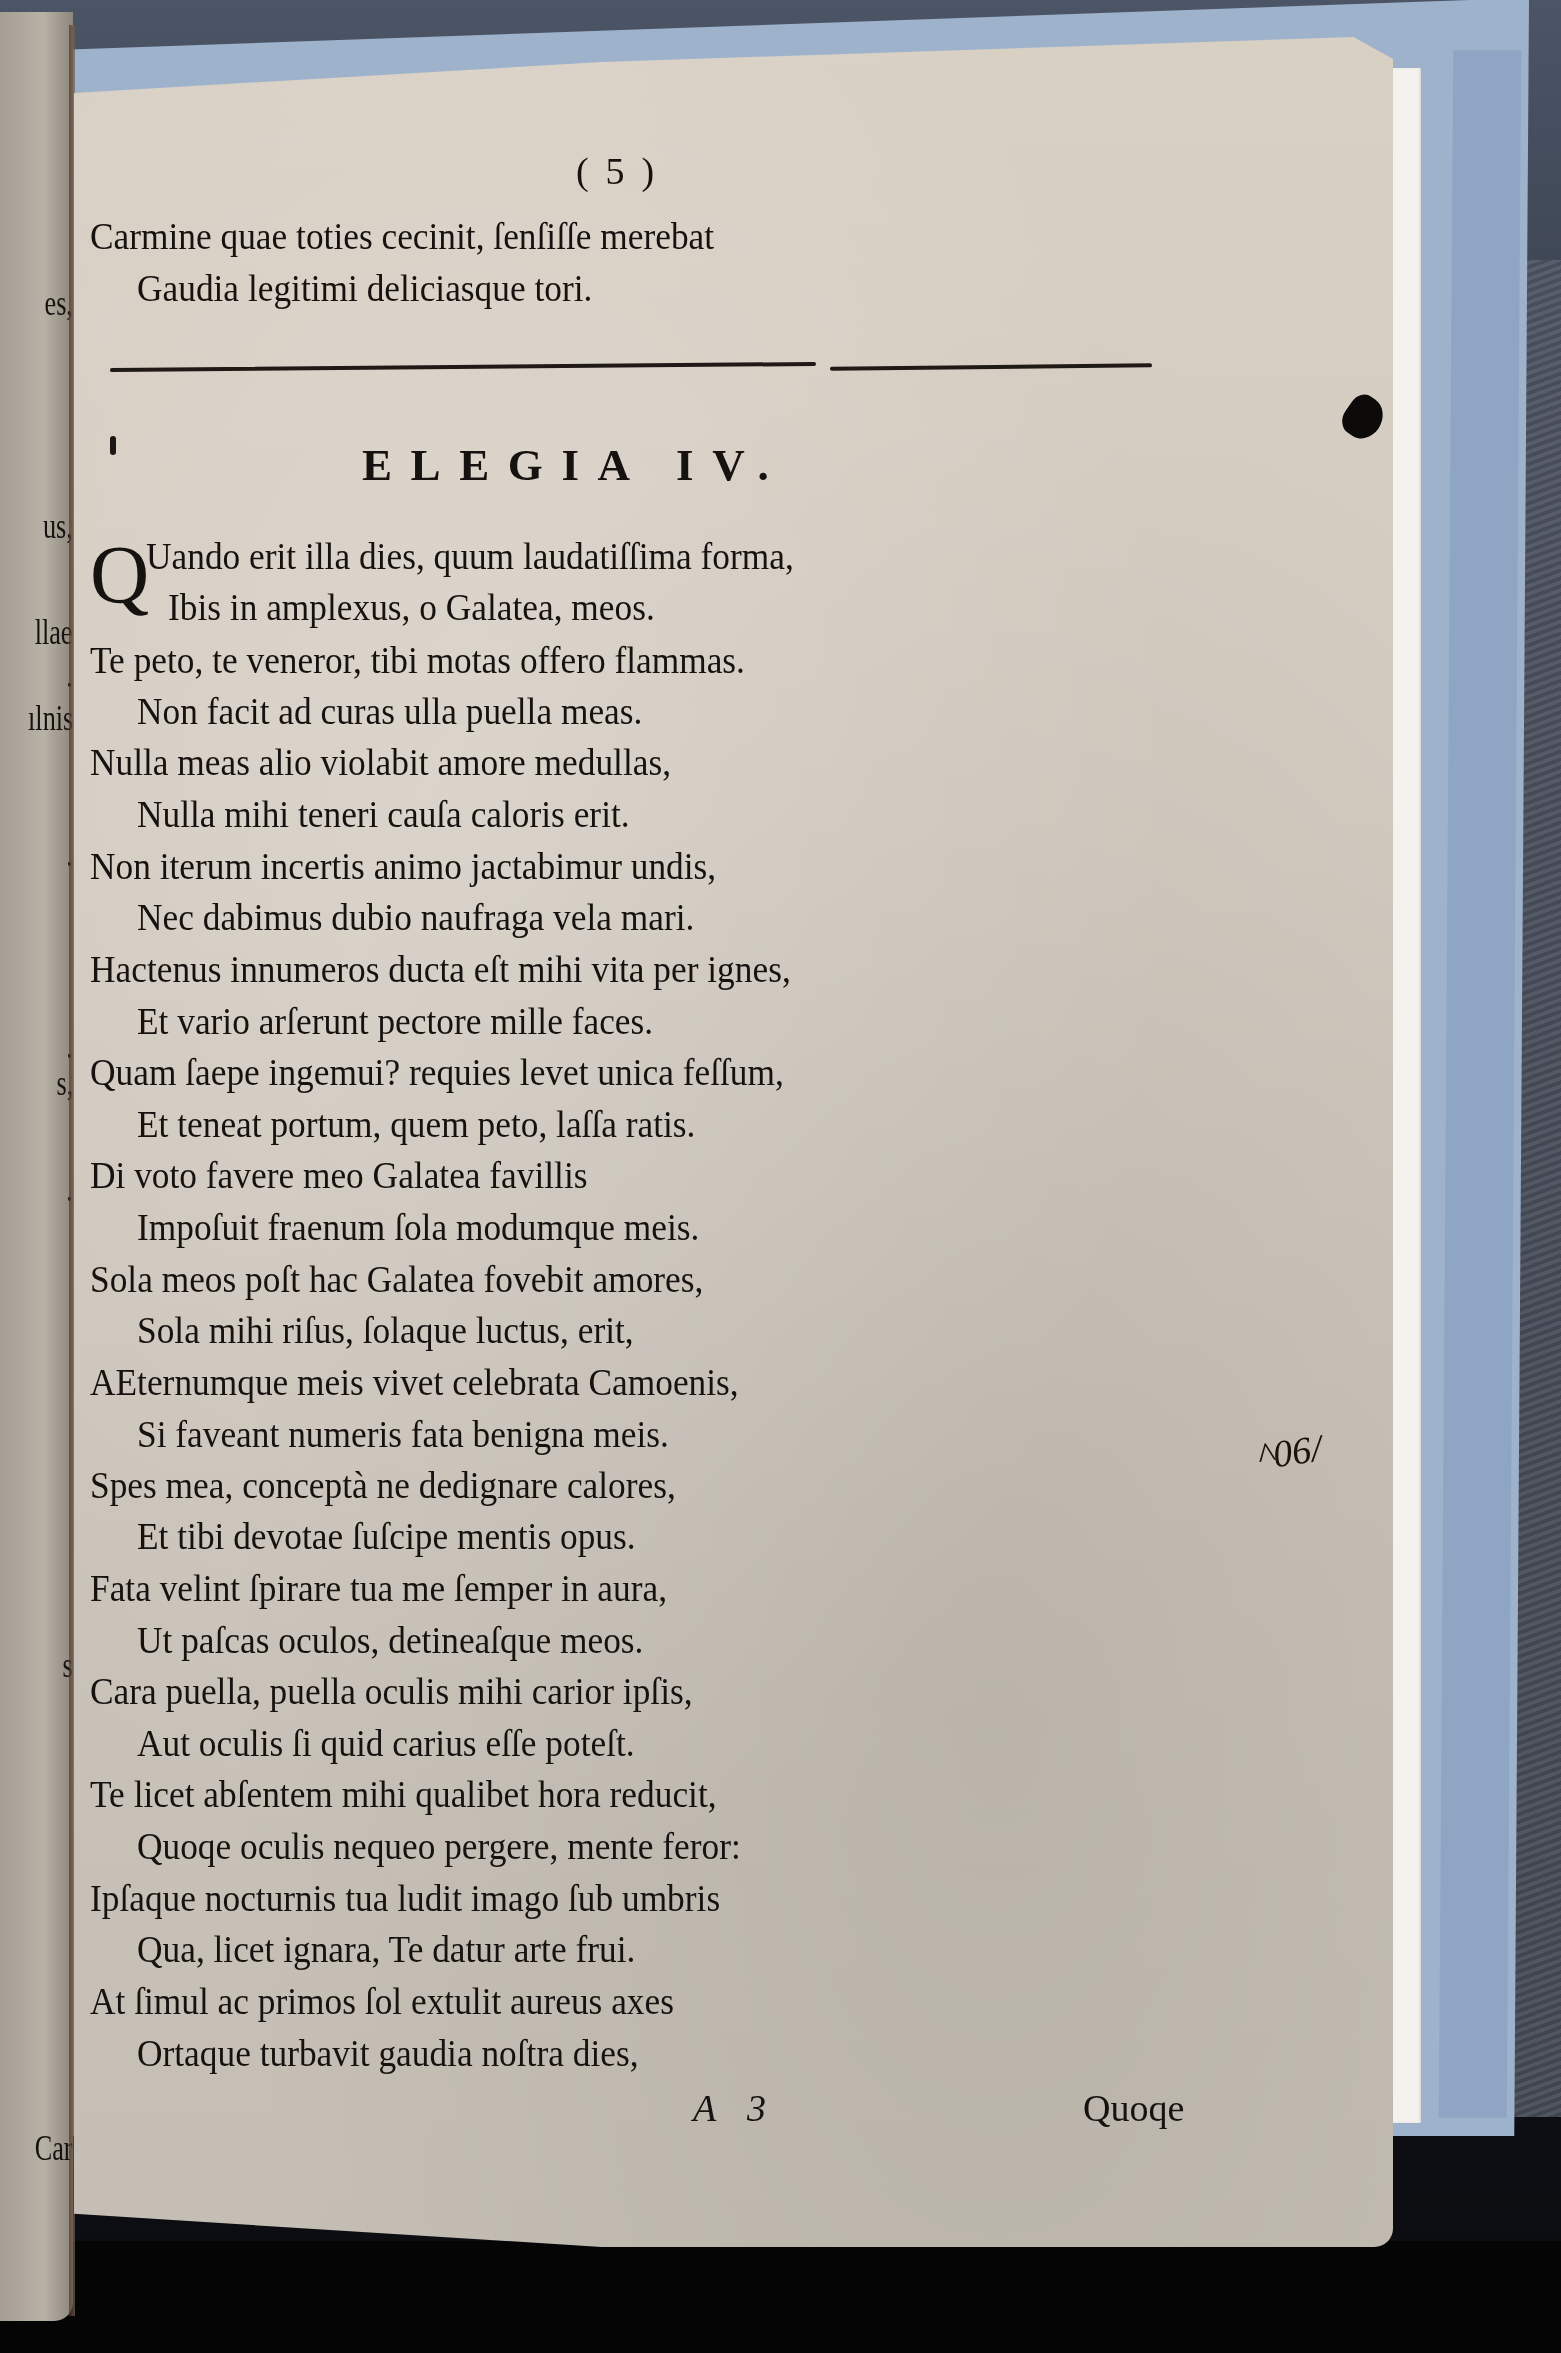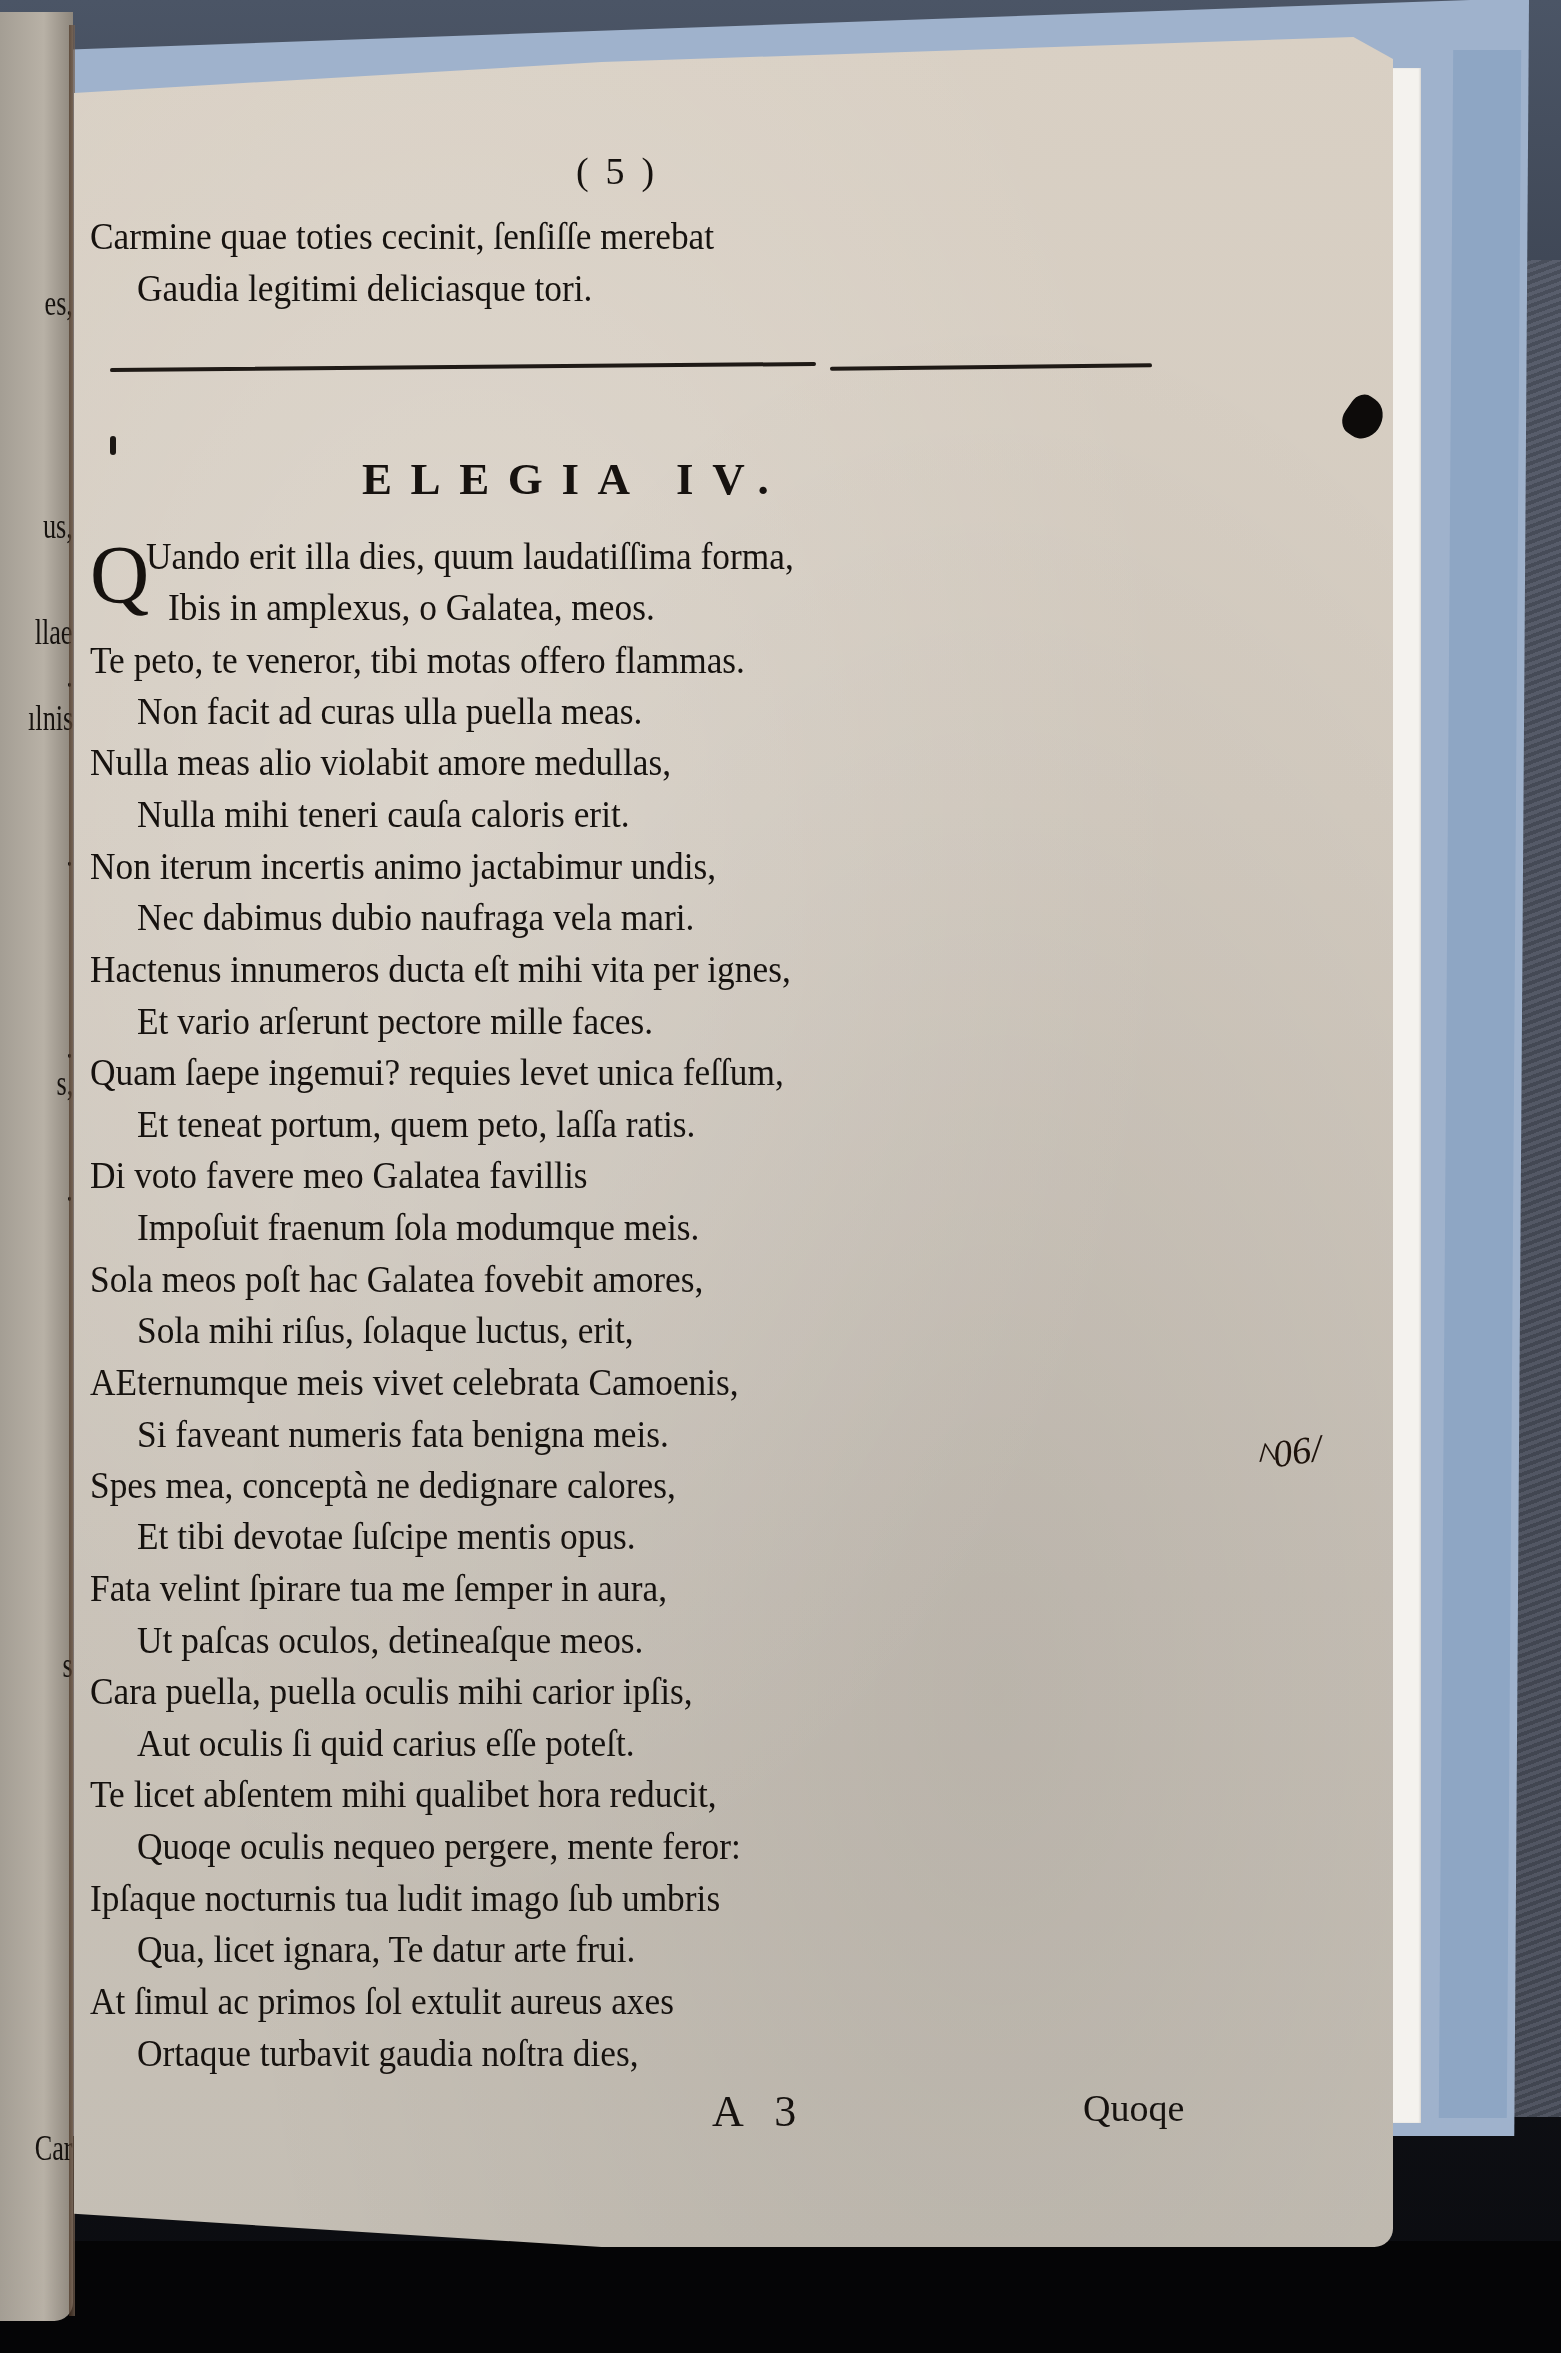--- a/index.html
+++ b/index.html
@@ -69,31 +69,31 @@
     position: absolute; left: 90px; font-size: 38px; white-space: nowrap;
     transform: scaleX(.93); transform-origin: left center;
   }
   .verse.indent { left: 137px; }
   .rule {
     position: absolute; top: 365px; height: 3.7px; background: #1f1a16; border-radius: 1.9px;
   }
   .rule.r1 { left: 110px; width: 706px; transform: rotate(-0.5deg); }
   .rule.r2 { left: 830px; width: 322px; transform: rotate(-0.6deg); }
   .heading {
-    position: absolute; left: 362px; top: 453px; font-size: 45px; letter-spacing: 18.6px;
+    position: absolute; left: 362px; top: 439px; font-size: 45px; letter-spacing: 18.6px;
     font-weight: bold;
   }
   .stray-mark-left {
     position: absolute; left: 110px; top: 436px; width: 6.2px; height: 18.6px; background: #1b1714;
     border-radius: 3.1px;
   }
   .drop-cap {
     position: absolute; left: 90px; top: 534px; font-size: 82px; line-height: 1;
   }
-  .signature { position: absolute; left: 712px; top: 2086px; font-size: 44px; letter-spacing: 11px; }
+  .signature { position: absolute; left: 693px; top: 2086px; font-size: 38px; letter-spacing: 11px; font-style: italic; }
   .catchword { position: absolute; left: 1083px; top: 2086px; font-size: 38px; }
   .ink-blot {
     position: absolute; left: 1345px; top: 396px; width: 37px; height: 43px; background: #0d0b0a;
     border-radius: 40% 60% 55% 45%; transform: rotate(35deg);
   }
   .annotation {
     position: absolute; left: 1257px; top: 1430px; font-size: 38px; color: #1d120b;
     font-style: italic; transform: rotate(-8deg);
   }
 </style>

